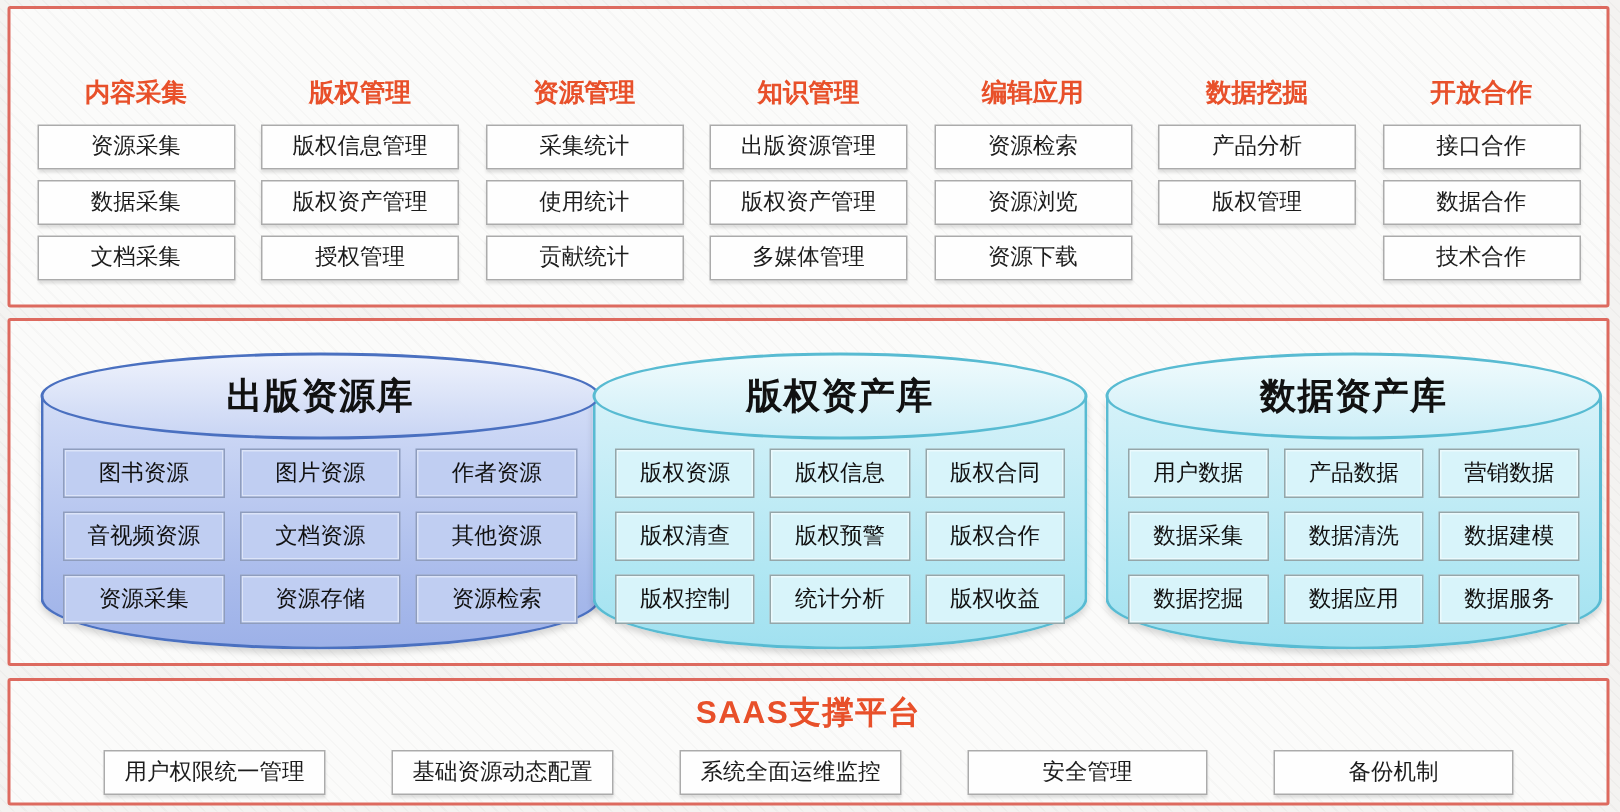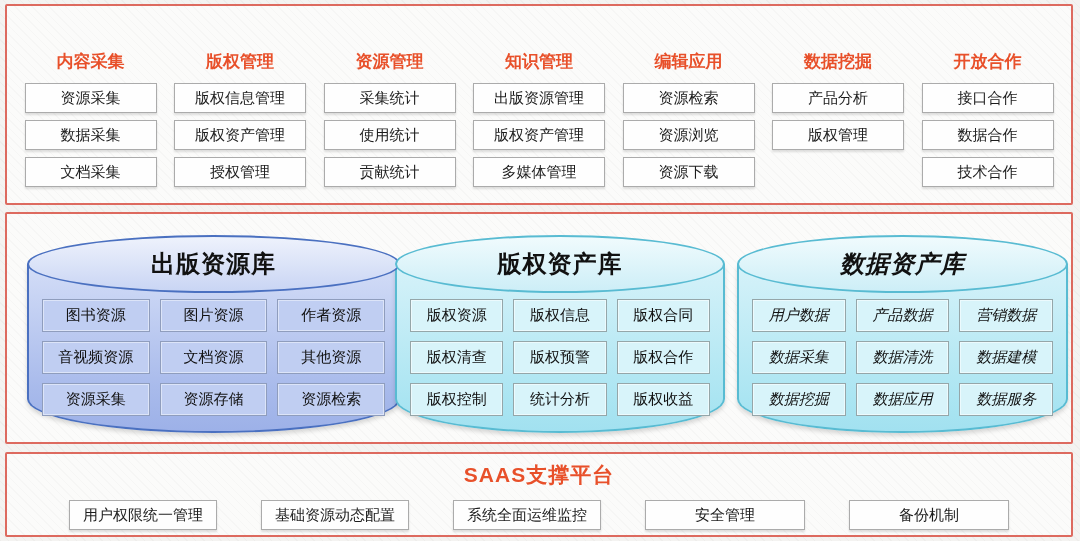--- a/index.html
+++ b/index.html
@@ -155,21 +155,21 @@
         <div class="cell">版权合同</div>
         <div class="cell">版权清查</div>
         <div class="cell">版权预警</div>
         <div class="cell">版权合作</div>
         <div class="cell">版权控制</div>
         <div class="cell">统计分析</div>
         <div class="cell">版权收益</div>
       </div>
     </div>
 
-    <div class="cylinder cyl-cyan" style="left:730px;width:331px;font-style:italic;">
+    <div class="cylinder cyl-cyan" style="left:730px;width:331px;">
       <div class="cyl-body"></div>
       <div class="cyl-top">
         <span class="cyl-title">数据资产库</span>
       </div>
       <div class="cyl-grid">
         <div class="cell">用户数据</div>
         <div class="cell">产品数据</div>
         <div class="cell">营销数据</div>
         <div class="cell">数据采集</div>
         <div class="cell">数据清洗</div>

